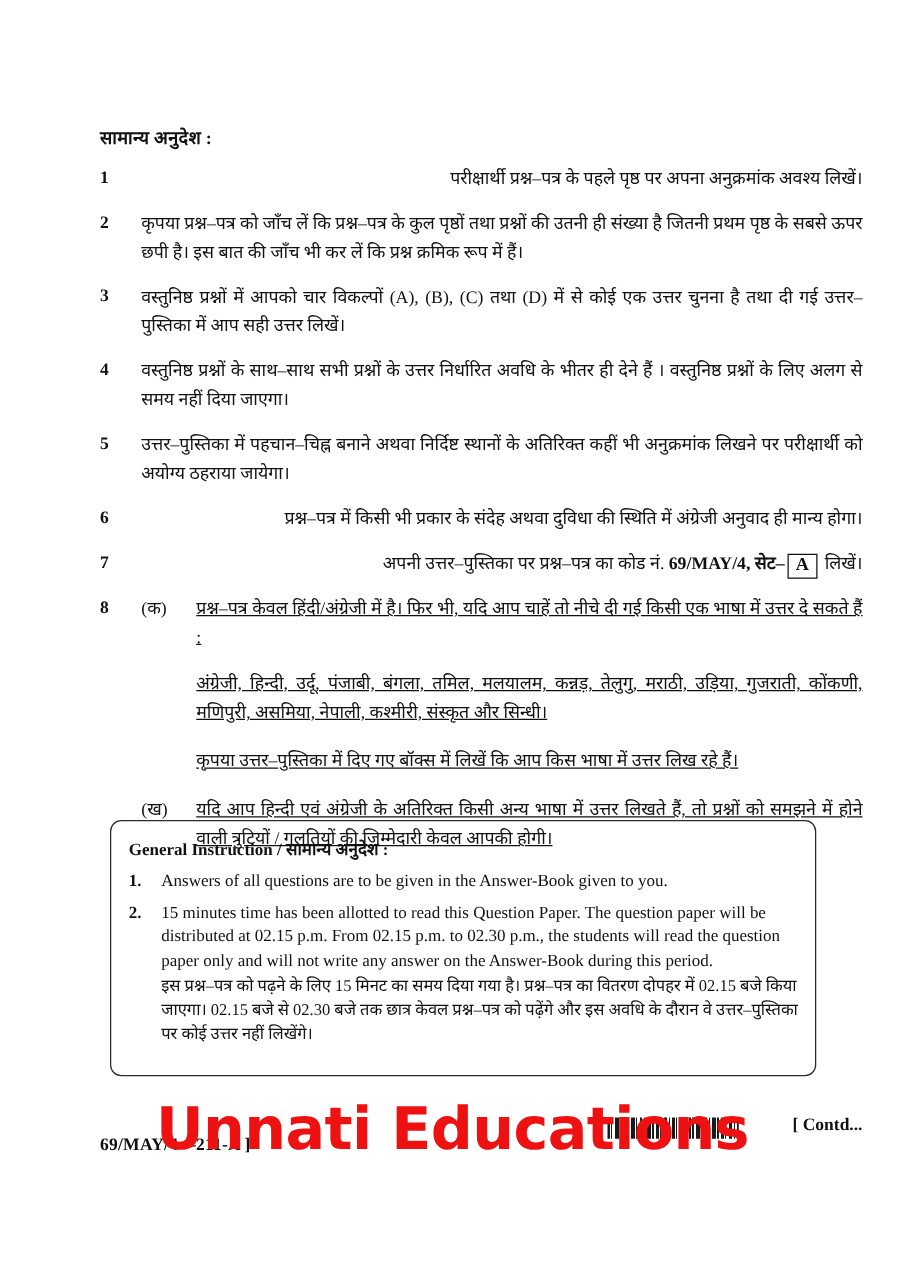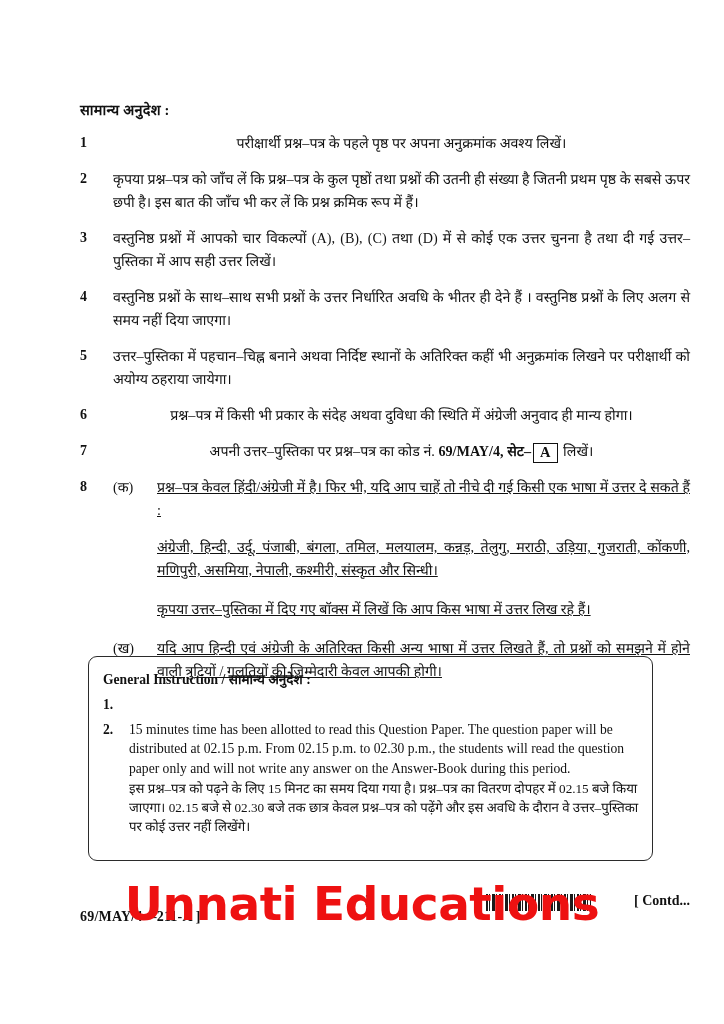--- a/index.html
+++ b/index.html
@@ -52,21 +52,21 @@
     font-size: 14px;
     line-height: 1.62;
   }
   .inst-body {
     flex: 1 1 auto;
     font-size: 14.2px;
     line-height: 1.62;
     text-align: justify;
     text-justify: inter-word;
   }
-  .inst-body.nojust { text-align: center; }
+  .inst-body.nojust { text-align: right; }
 
   b, .bold { font-weight: normal; }
 
   .code-bold {
     font-weight: bold;
     font-family: Liberation Serif, serif;
   }
 
   .setbox {
     display: inline-block;
@@ -280,20 +280,21 @@
 
   </div>
 
   <div class="gen-box">
     <div class="gen-inner">
       <div class="gen-title">General Instruction / सामान्य अनुदेश :</div>
 
       <div class="gen-row">
         <div class="gen-num">1.</div>
         <div class="gen-body">
+          <span class="ln"><span>Answers of </span><b>all</b><span> questions are to be given in the Answer-Book given to you.</span></span>
         </div>
       </div>
 
       <div class="gen-row">
         <div class="gen-num">2.</div>
         <div class="gen-body">
           <span><b>15</b><span> minutes time has been allotted to read this Question Paper. The question paper will be distributed at </span><b>02.15</b><span> p.m. From </span><b>02.15</b><span> p.m. to </span><b>02.30</b><span> p.m., the students will read the question paper only and will not write any answer on the Answer-Book during this period.</span></span>
           <span class="ln hin"><span>इस प्रश्न–पत्र को पढ़ने के लिए </span><b>15</b><span> मिनट का समय दिया गया है। प्रश्न–पत्र का वितरण दोपहर में </span><b>02.15</b><span> बजे किया जाएगा। </span><b>02.15</b><span> बजे से </span><b>02.30</b><span> बजे तक छात्र केवल प्रश्न–पत्र को पढ़ेंगे और इस अवधि के दौरान वे उत्तर–पुस्तिका पर कोई उत्तर नहीं लिखेंगे।</span></span>
         </div>
       </div>

